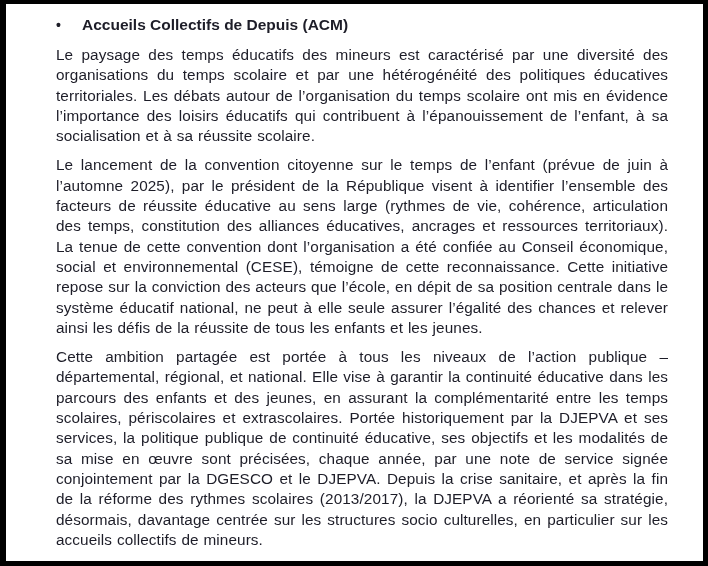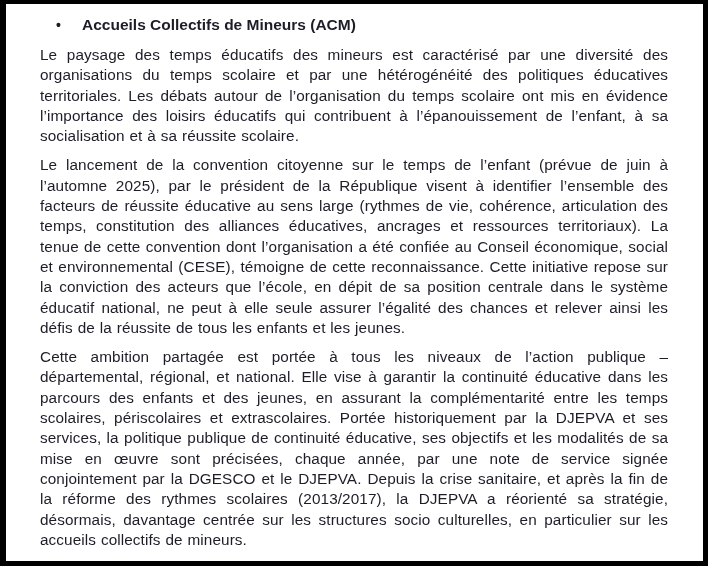--- a/index.html
+++ b/index.html
@@ -29,36 +29,36 @@
     line-height: 20px;
     font-weight: bold;
   }
   .heading .bullet {
     width: 8px;
     margin-right: 18px;
     font-size: 14px;
     flex: 0 0 auto;
   }
   .para {
-    margin: 9px 0 0 0;
+    margin: 9px 0 0 16px;
     font-size: 15.3px;
     line-height: 20.3px;
     text-align: justify;
     letter-spacing: 0.1px;
     word-spacing: 0.5px;
   }
 </style>
 </head>
 <body>
 
 <div class="page">
 
   <div class="heading">
     <span class="bullet">•</span>
-    <span>Accueils Collectifs de Mineurs (ACM)</span>
+    <span>Accueils Collectifs de Depuis (ACM)</span>
   </div>
 
   <p class="para">Le paysage des temps éducatifs des mineurs est caractérisé par une diversité des organisations du temps scolaire et par une hétérogénéité des politiques éducatives territoriales. Les débats autour de l’organisation du temps scolaire ont mis en évidence l’importance des loisirs éducatifs qui contribuent à l’épanouissement de l’enfant, à sa socialisation et à sa réussite scolaire.</p>
 
   <p class="para">Le lancement de la convention citoyenne sur le temps de l’enfant (prévue de juin à l’automne 2025), par le président de la République visent à identifier l’ensemble des facteurs de réussite éducative au sens large (rythmes de vie, cohérence, articulation des temps, constitution des alliances éducatives, ancrages et ressources territoriaux). La tenue de cette convention dont l’organisation a été confiée au Conseil économique, social et environnemental (CESE), témoigne de cette reconnaissance. Cette initiative repose sur la conviction des acteurs que l’école, en dépit de sa position centrale dans le système éducatif national, ne peut à elle seule assurer l’égalité des chances et relever ainsi les défis de la réussite de tous les enfants et les jeunes.</p>
 
   <p class="para">Cette ambition partagée est portée à tous les niveaux de l’action publique – départemental, régional, et national. Elle vise à garantir la continuité éducative dans les parcours des enfants et des jeunes, en assurant la complémentarité entre les temps scolaires, périscolaires et extrascolaires. Portée historiquement par la DJEPVA et ses services, la politique publique de continuité éducative, ses objectifs et les modalités de sa mise en œuvre sont précisées, chaque année, par une note de service signée conjointement par la DGESCO et le DJEPVA. Depuis la crise sanitaire, et après la fin de la réforme des rythmes scolaires (2013/2017), la DJEPVA a réorienté sa stratégie, désormais, davantage centrée sur les structures socio culturelles, en particulier sur les accueils collectifs de mineurs.</p>
 
 </div>
 

